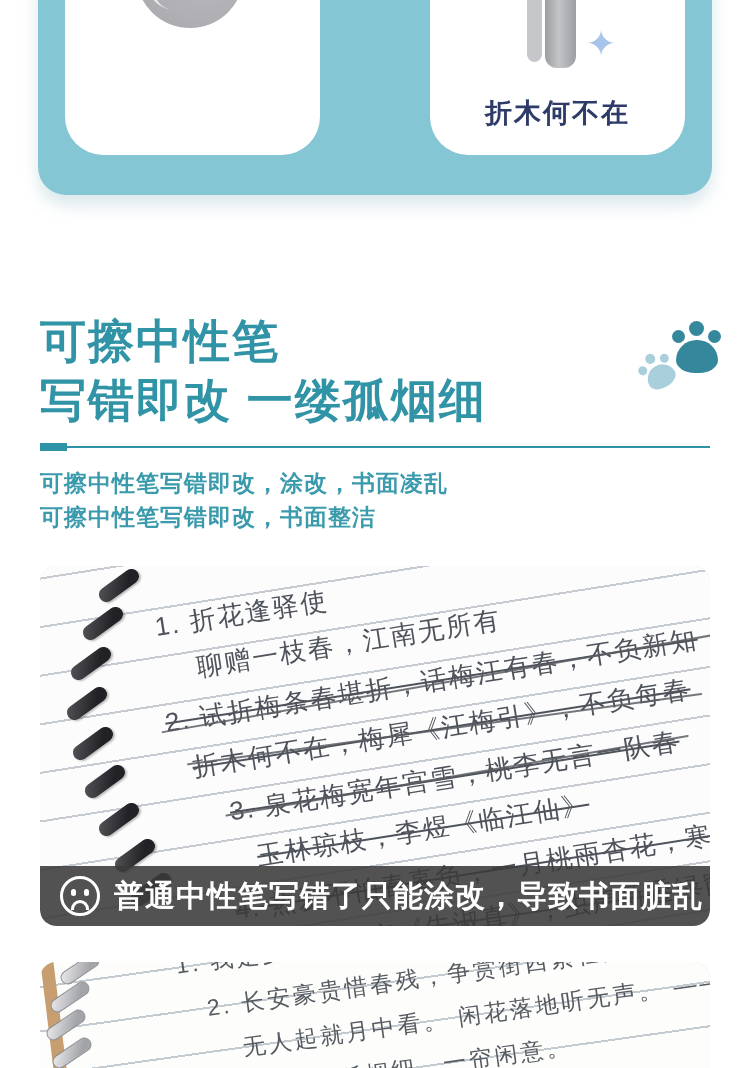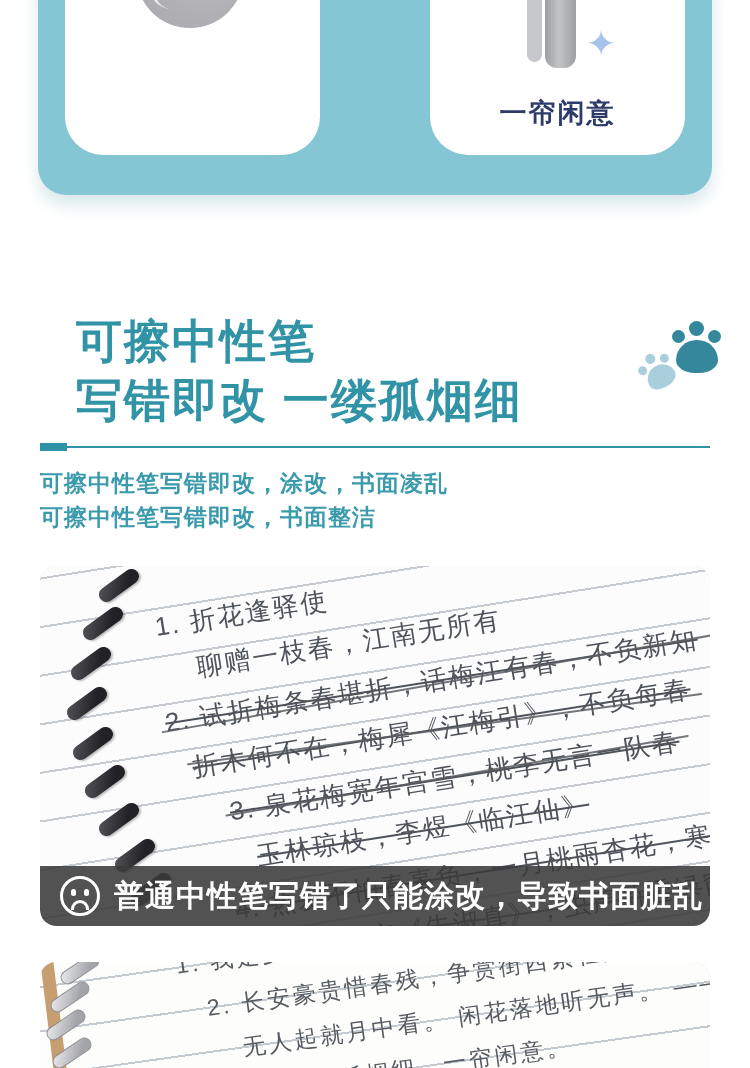--- a/index.html
+++ b/index.html
@@ -45,21 +45,21 @@
     background:#c6c7ca; border-radius:0 0 8px 8px;
   }
   .clip-bar-b {
     position:absolute; left:115px; top:34px; width:31px; height:124px;
     background:linear-gradient(90deg,#9d9ea2 0%, #c3c4c7 45%, #9d9ea2 100%);
     border-radius:0 0 12px 12px;
   }
 
   
   .sec-title { position:absolute; left:40px; top:312px; color:#3093a6;
-    font-size:46px; font-weight:800; line-height:59px; letter-spacing:2px;margin-left:36px; }
+    font-size:46px; font-weight:800; line-height:59px; letter-spacing:2px; }
   .paw-wrap { position:absolute; left:638px; top:318px; width:86px; height:84px; }
   .paw { position:absolute; }
   .paw .toe { position:absolute; border-radius:50%; }
   .paw .pad { position:absolute; border-radius:50% 50% 46% 46% / 62% 62% 40% 40%; }
   .paw.big { left:32px; top:0; width:54px; height:56px; }
   .paw.big .toe, .paw.big .pad { background:#35879c; }
   .paw.big .t1 { left:2px;  top:12px; width:13px; height:13px; }
   .paw.big .t2 { left:19px; top:3px;  width:15px; height:15px; }
   .paw.big .t3 { left:38px; top:12px; width:13px; height:13px; }
   .paw.big .pad { left:6px; top:22px; width:42px; height:33px; }
@@ -159,21 +159,21 @@
 
   <div class="hero">
     <div class="hero-card left">
       <div class="ball"></div>
 
     </div>
     <div class="hero-card right">
       <div class="clip-bar-a"></div>
       <div class="clip-bar-b"></div>
       <span class="sparkle blue">✦</span>
-      <div class="card-label">一帘闲意</div>
+      <div class="card-label">折木何不在</div>
     </div>
   </div>
 
   <div class="sec-title">
     <div>可擦中性笔</div>
     <div>写错即改 一缕孤烟细</div>
   </div>
 
   <div class="paw-wrap">
     <div class="paw small">

